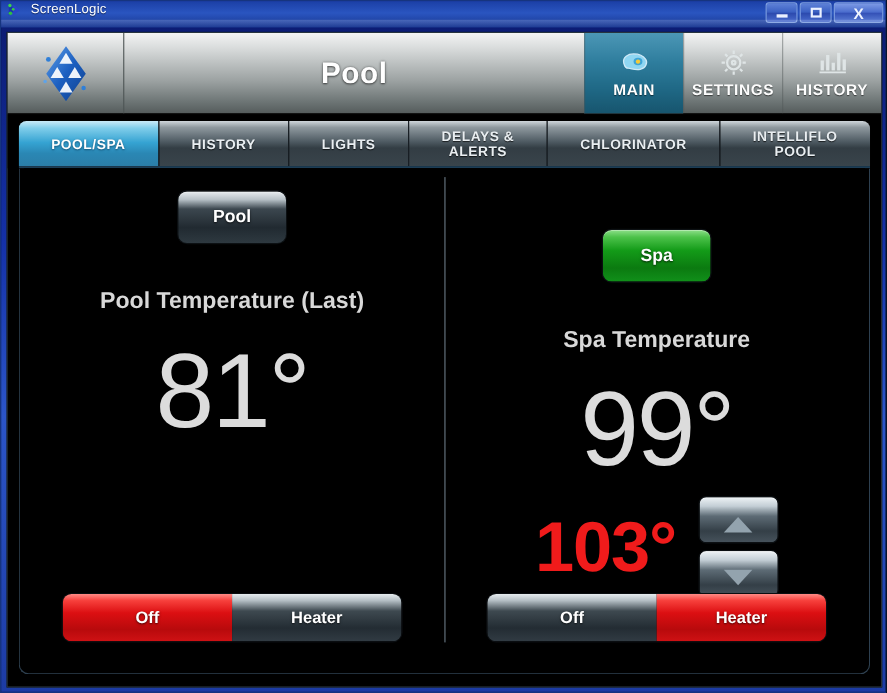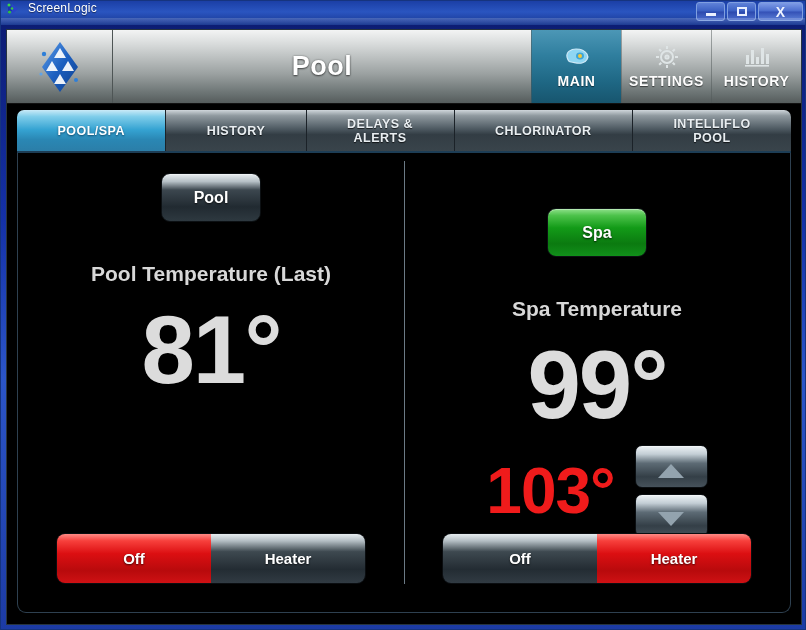--- a/index.html
+++ b/index.html
@@ -233,24 +233,24 @@
   .temp-label {
     margin-top: 40px;
     font-size: 21px;
     font-weight: bold;
     color: #d8d8d8;
     text-shadow: 0 1px 1px rgba(0,0,0,.8);
     white-space: nowrap;
   }
   .temp-current {
     font-size: 96px;
-    font-weight: bold;
+    font-weight: normal;
     color: #dcdcdc;
     line-height: 1;
-    margin-top: 16px;
+    margin-top: 22px;
     letter-spacing: -2px;
   }
   .temp-row {
     display: flex;
     align-items: center;
     justify-content: center;
     margin-top: 12px;
     gap: 12px;
   }
   .temp-setpoint {
@@ -290,21 +290,21 @@
     border-top: 14px solid #93a3ae;
     margin-top: 6px;
   }
 
   
   .heat-modes {
     position: absolute;
     bottom: 28px;
     left: 38px;
     right: 38px;
-    height: 51px;
+    height: 45px;
     display: flex;
     border-radius: 9px;
     overflow: hidden;
     border: 1px solid #0a0d10;
   }
   .heat-btn {
     flex: 1 1 50%;
     display: flex; align-items: center; justify-content: center;
     font-size: 15px;
     font-weight: bold;
@@ -428,20 +428,25 @@
             <span>POOL/SPA</span>
           </span>
         </div>
 
         <div class="tab">
           <span>
             <span>HISTORY</span>
           </span>
         </div>
 
+        <div class="tab">
+          <span>
+            <span>LIGHTS</span>
+          </span>
+        </div>
 
         <div class="tab">
           <span>
             <span>DELAYS &amp;</span>
             <span class="tab-line2">ALERTS</span>
           </span>
         </div>
 
         <div class="tab">
           <span>

